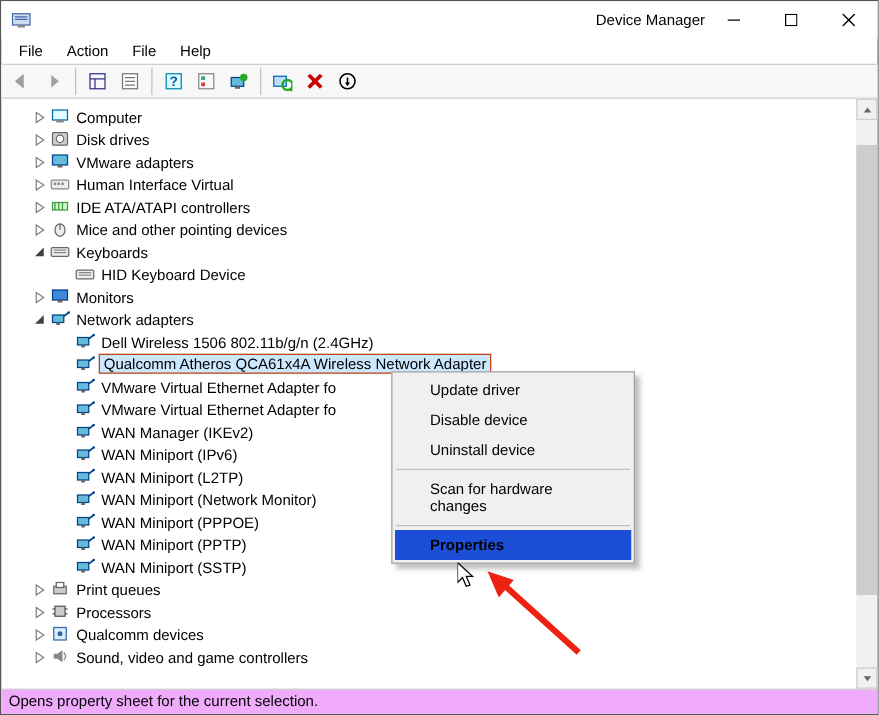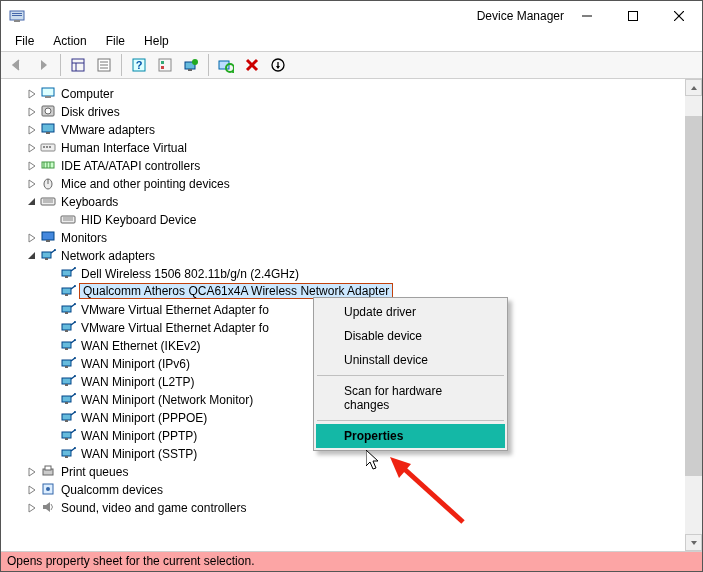--- a/index.html
+++ b/index.html
@@ -15,35 +15,35 @@
   .toolbar { height: 28px; border-top: 1px solid #d0d0d0; border-bottom: 1px solid #d0d0d0; display: flex; align-items: center; padding-left: 4px; gap: 2px; background: #f7f7f7; }
   .toolbar .sep { width: 1px; height: 22px; background: #c0c0c0; margin: 0 3px; }
   .tb { width: 24px; height: 24px; display: flex; align-items: center; justify-content: center; cursor: default; }
   .tb.disabled { opacity: 0.35; }
   .content { flex: 1; display: flex; overflow: hidden; }
   .tree { flex: 1; overflow: auto; padding: 4px 0 4px 4px; position: relative; }
   .scrollbar { width: 17px; background: #f0f0f0; display: flex; flex-direction: column; }
   .sb-btn { height: 17px; border: 1px solid #ccc; background: #f0f0f0; display:flex;align-items:center;justify-content:center;}
   .sb-track { flex: 1; position: relative; }
   .sb-thumb { position: absolute; left: 0; right: 0; top: 20px; height: 360px; background: #cdcdcd; }
-  .statusbar { height: 20px; border-top: 1px solid #d0d0d0; padding: 2px 6px; font-size: 12px; background: #fca5a5; }
+  .statusbar { height: 20px; border-top: 1px solid #d0d0d0; padding: 2px 6px; font-size: 12px; background: #f0abfc; }
   
   ul.tree-root, ul.tree-root ul { list-style: none; margin: 0; padding: 0; }
   ul.tree-root ul { padding-left: 20px; }
   li.node { white-space: nowrap; }
   .row { display: flex; align-items: flex-end; height: 18px; padding-right: 0; }
   .twisty { width: 14px; height: 14px; display: inline-flex; align-items: center; justify-content: center; margin-right: 1px; color: #555; }
   .twisty.blank { visibility: hidden; }
   .nicon { width: 16px; height: 16px; margin-right: 4px; display:inline-flex; align-items:center; justify-content:center; }
   .label { padding: 0 1px; }
   .row.selected .label { background: #cce8ff; border: 1px solid #c2410c; padding: 0 3px; margin-left: -1px; }
   
   .ctx { position: absolute; left: 312px; top: 296px; width: 195px; background: #f0f0f0; border: 1px solid #a0a0a0; box-shadow: 4px 4px 4px rgba(0,0,0,0.25); padding: 2px; z-index: 10; }
   .ctx .ci { padding: 5px 20px 5px 28px; font-size: 12px; cursor: default; }
-  .ctx .ci.selected { background: #14b8a6; font-weight: bold; }
+  .ctx .ci.selected { background: #1d4ed8; font-weight: bold; }
   .ctx hr { border: none; border-top: 1px solid #c0c0c0; margin: 3px 1px; }
   
   .arrow { position: absolute; left: 382px; top: 453px; pointer-events: none; z-index: 20; }
   
   .cursor { position: absolute; left: 365px; top: 449px; z-index: 21; pointer-events:none; }
   
   svg { display: block; }
 </style>
 </head>
 <body>
@@ -402,21 +402,21 @@
                       <svg width="10" height="10"></svg>
                     </span>
                     <span class="nicon">
                       <svg width="16" height="16" viewBox="0 0 16 16">
                         <rect x="2" y="5" width="9" height="6" fill="#6bd" stroke="#048"></rect>
                         <rect x="5" y="11" width="3" height="2" fill="#666"></rect>
                         <line x1="11" y1="6" x2="15" y2="3" stroke="#048" stroke-width="1.3"></line>
                         <circle cx="15" cy="3" r="1" fill="#048"></circle>
                       </svg>
                     </span>
-                    <span class="label">WAN Ethernet (IKEv2)</span>
+                    <span class="label">WAN Manager (IKEv2)</span>
                   </div>
                 </li>
                 <li class="node">
                   <div class="row">
                     <span class="twisty blank">
                       <svg width="10" height="10"></svg>
                     </span>
                     <span class="nicon">
                       <svg width="16" height="16" viewBox="0 0 16 16">
                         <rect x="2" y="5" width="9" height="6" fill="#6bd" stroke="#048"></rect>
@@ -517,20 +517,39 @@
                     <polygon points="2,1 8,5 2,9" fill="none" stroke="#808080"></polygon>
                   </svg>
                 </span>
                 <span class="nicon">
                   <svg width="16" height="16" viewBox="0 0 16 16">
                     <rect x="3" y="6" width="10" height="6" fill="#ccc" stroke="#666"></rect>
                     <rect x="5" y="3" width="6" height="4" fill="#fff" stroke="#666"></rect>
                   </svg>
                 </span>
                 <span class="label">Print queues</span>
+              </div>
+            </li>
+            <li class="node">
+              <div class="row">
+                <span class="twisty">
+                  <svg width="10" height="10">
+                    <polygon points="2,1 8,5 2,9" fill="none" stroke="#808080"></polygon>
+                  </svg>
+                </span>
+                <span class="nicon">
+                  <svg width="16" height="16" viewBox="0 0 16 16">
+                    <rect x="4" y="4" width="8" height="8" fill="#ccc" stroke="#555"></rect>
+                    <line x1="2" y1="6" x2="4" y2="6" stroke="#555"></line>
+                    <line x1="2" y1="10" x2="4" y2="10" stroke="#555"></line>
+                    <line x1="12" y1="6" x2="14" y2="6" stroke="#555"></line>
+                    <line x1="12" y1="10" x2="14" y2="10" stroke="#555"></line>
+                  </svg>
+                </span>
+                <span class="label">Processors</span>
               </div>
             </li>
             <li class="node">
               <div class="row">
                 <span class="twisty">
                   <svg width="10" height="10">
                     <polygon points="2,1 8,5 2,9" fill="none" stroke="#808080"></polygon>
                   </svg>
                 </span>
                 <span class="nicon">

